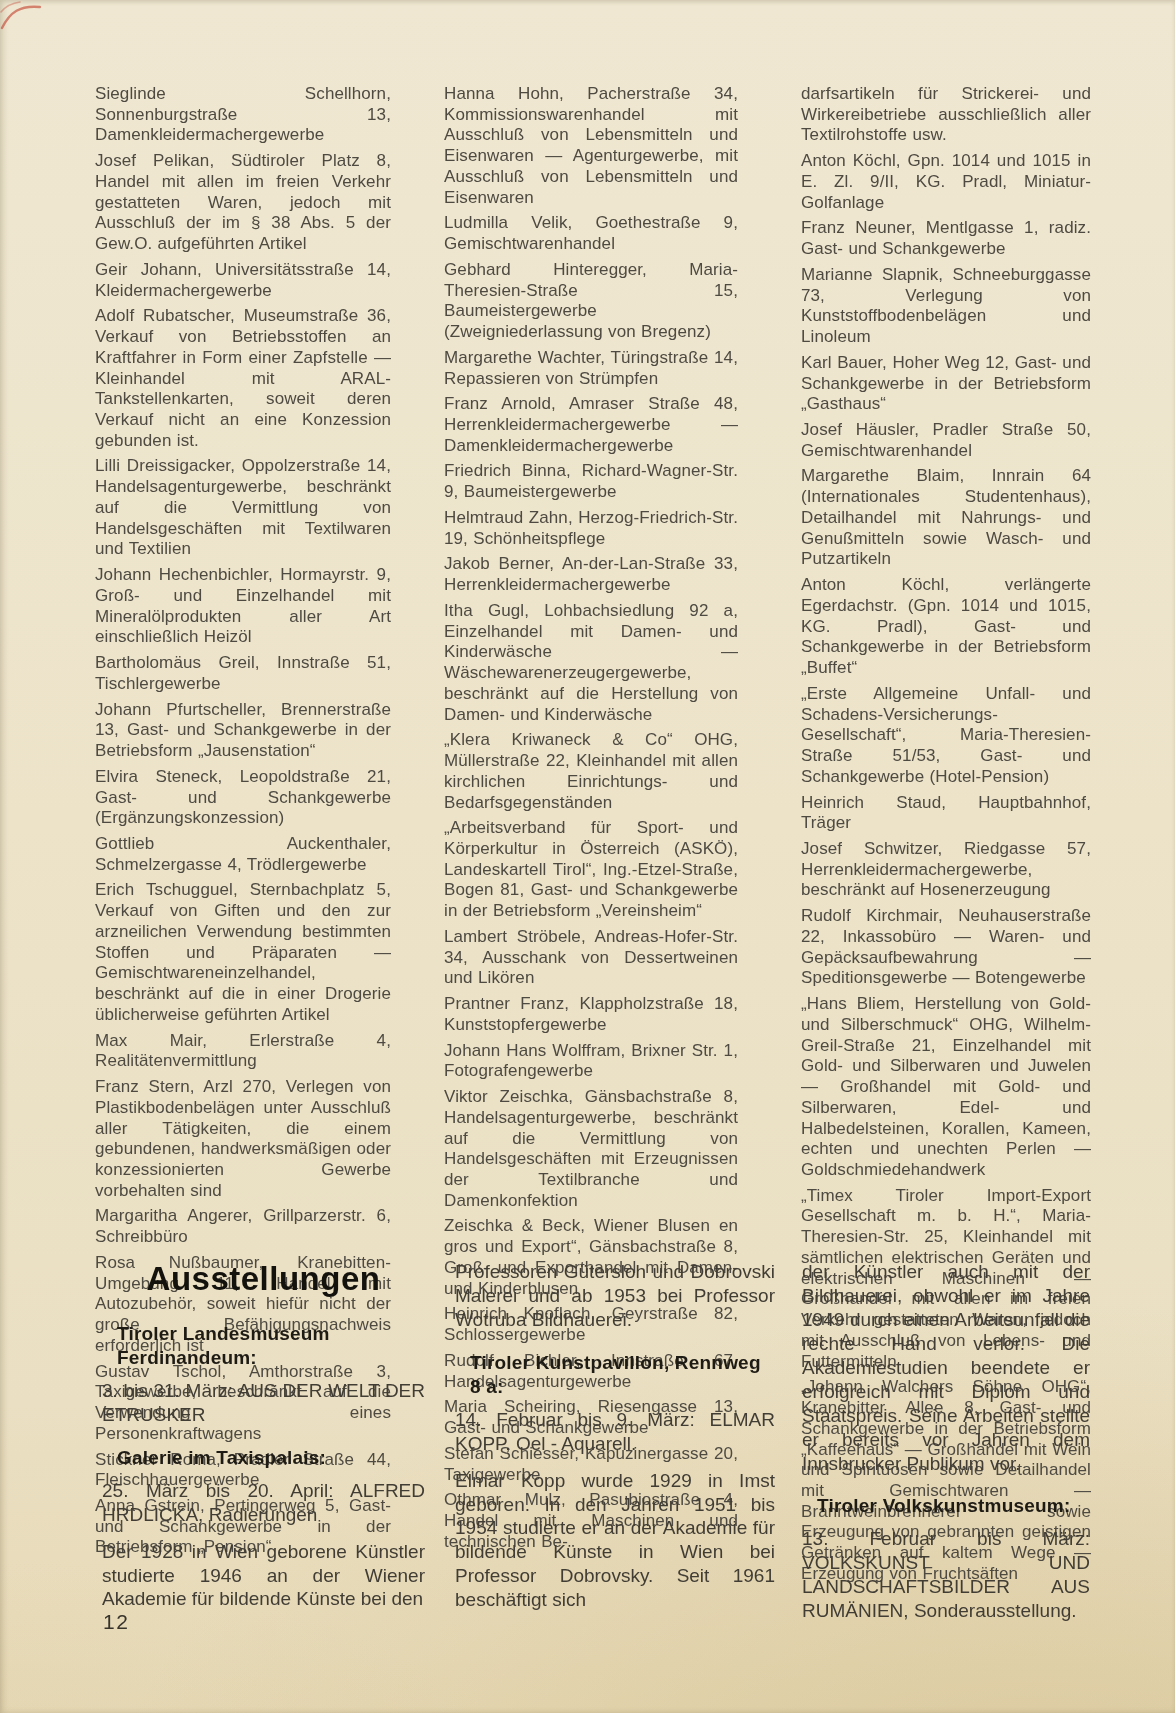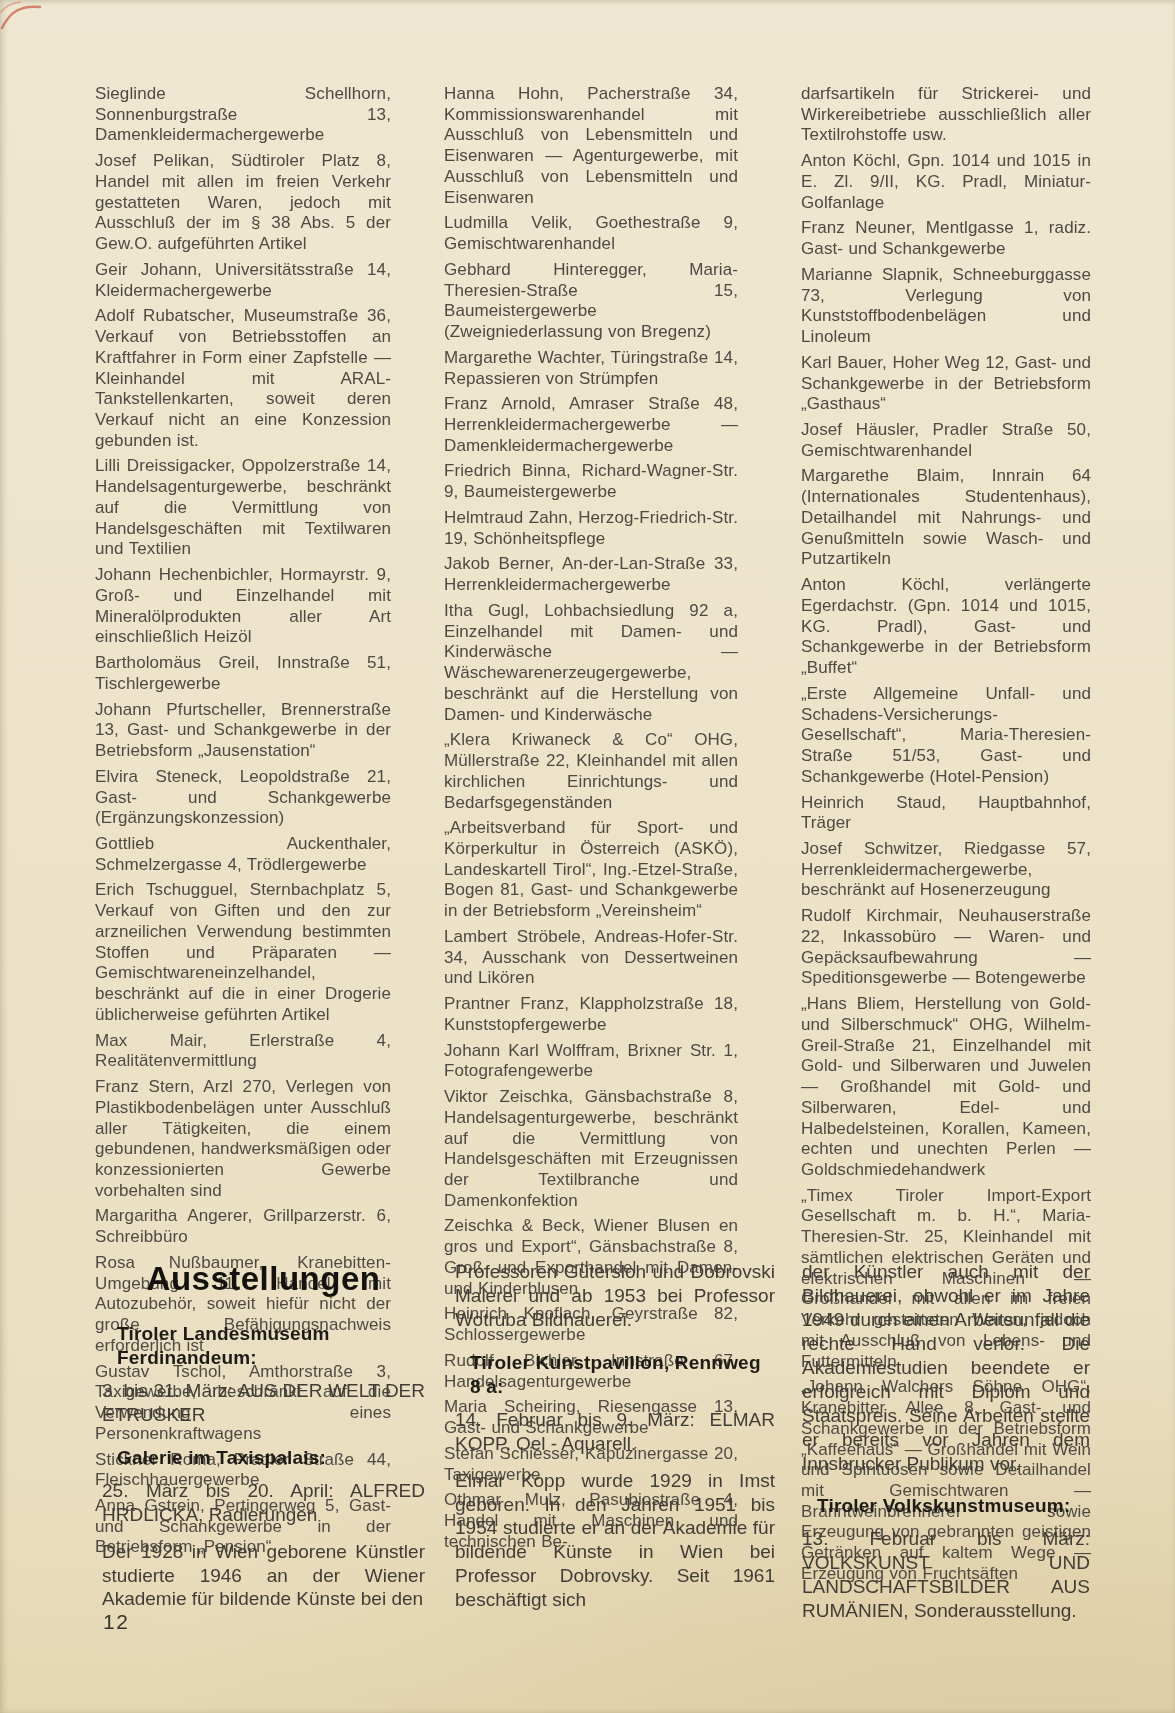--- a/index.html
+++ b/index.html
@@ -122,21 +122,21 @@
       <p class="entry">Margarethe Wachter, Türingstraße 14, Repassieren von Strümpfen</p>
       <p class="entry">Franz Arnold, Amraser Straße 48, Herrenkleidermachergewerbe — Damenkleidermachergewerbe</p>
       <p class="entry">Friedrich Binna, Richard-Wagner-Str. 9, Baumeistergewerbe</p>
       <p class="entry">Helmtraud Zahn, Herzog-Friedrich-Str. 19, Schönheitspflege</p>
       <p class="entry">Jakob Berner, An-der-Lan-Straße 33, Herrenkleidermachergewerbe</p>
       <p class="entry">Itha Gugl, Lohbachsiedlung 92 a, Einzelhandel mit Damen- und Kinderwäsche — Wäschewarenerzeugergewerbe, beschränkt auf die Herstellung von Damen- und Kinderwäsche</p>
       <p class="entry">„Klera Kriwaneck &amp; Co“ OHG, Müllerstraße 22, Kleinhandel mit allen kirchlichen Einrichtungs- und Bedarfsgegenständen</p>
       <p class="entry">„Arbeitsverband für Sport- und Körperkultur in Österreich (ASKÖ), Landeskartell Tirol“, Ing.-Etzel-Straße, Bogen 81, Gast- und Schankgewerbe in der Betriebsform „Vereinsheim“</p>
       <p class="entry">Lambert Ströbele, Andreas-Hofer-Str. 34, Ausschank von Dessertweinen und Likören</p>
       <p class="entry">Prantner Franz, Klappholzstraße 18, Kunststopfergewerbe</p>
-      <p class="entry">Johann Karl Wolffram, Brixner Str. 1, Fotografengewerbe</p>
+      <p class="entry">Johann Hans Wolffram, Brixner Str. 1, Fotografengewerbe</p>
       <p class="entry">Viktor Zeischka, Gänsbachstraße 8, Handelsagenturgewerbe, beschränkt auf die Vermittlung von Handelsgeschäften mit Erzeugnissen der Textilbranche und Damenkonfektion</p>
       <p class="entry">Zeischka &amp; Beck, Wiener Blusen en gros und Export“, Gänsbachstraße 8, Groß- und Exporthandel mit Damen- und Kinderblusen</p>
       <p class="entry">Heinrich Knoflach, Geyrstraße 82, Schlossergewerbe</p>
       <p class="entry">Rudolf Bichler, Innstraße 67, Handelsagenturgewerbe</p>
       <p class="entry">Maria Scheiring, Riesengasse 13, Gast- und Schankgewerbe</p>
       <p class="entry">Stefan Schiesser, Kapuzinergasse 20, Taxigewerbe</p>
       <p class="entry">Othmar Mulz, Pasubiostraße 4, Handel mit Maschinen und technischen Be-</p>
     </section>
 
   <section class="tcol tcol3">

